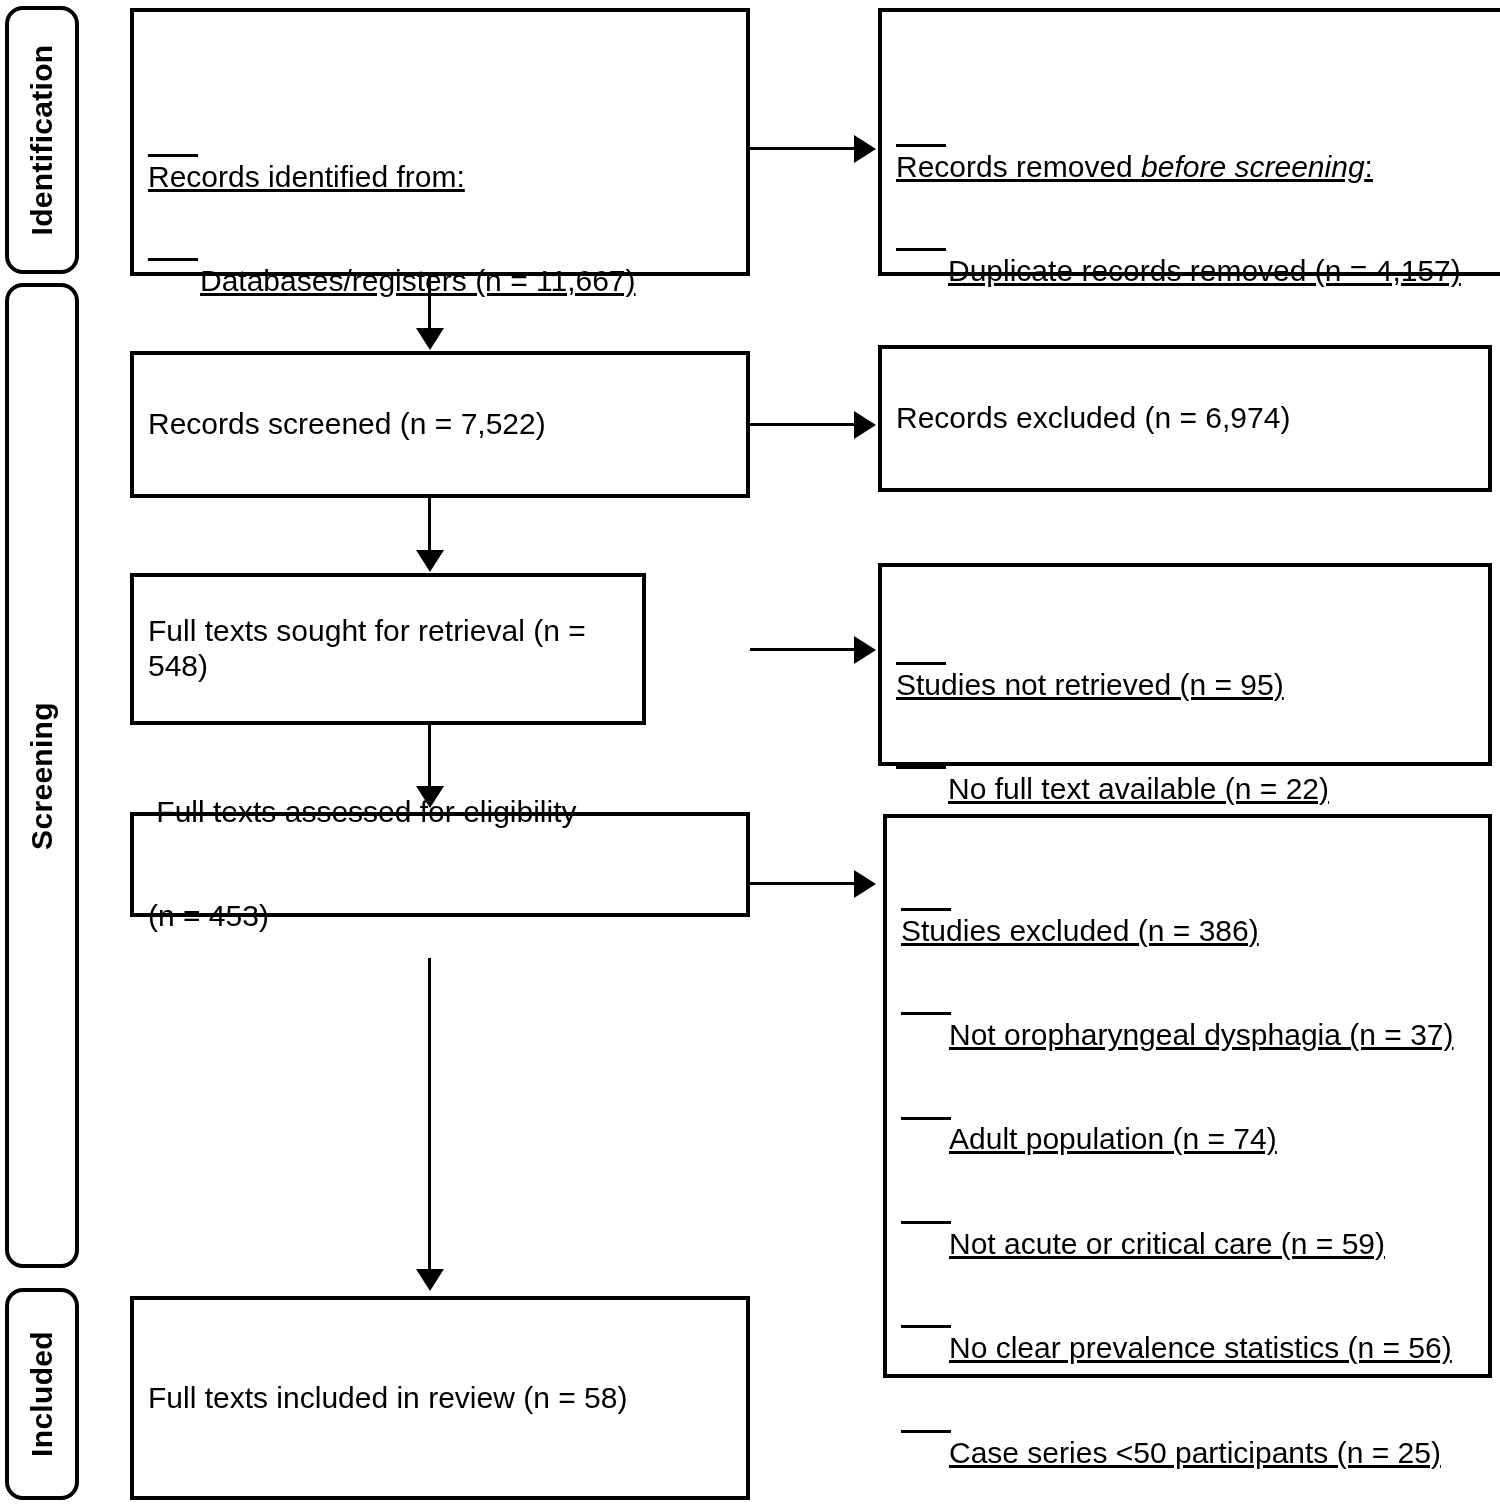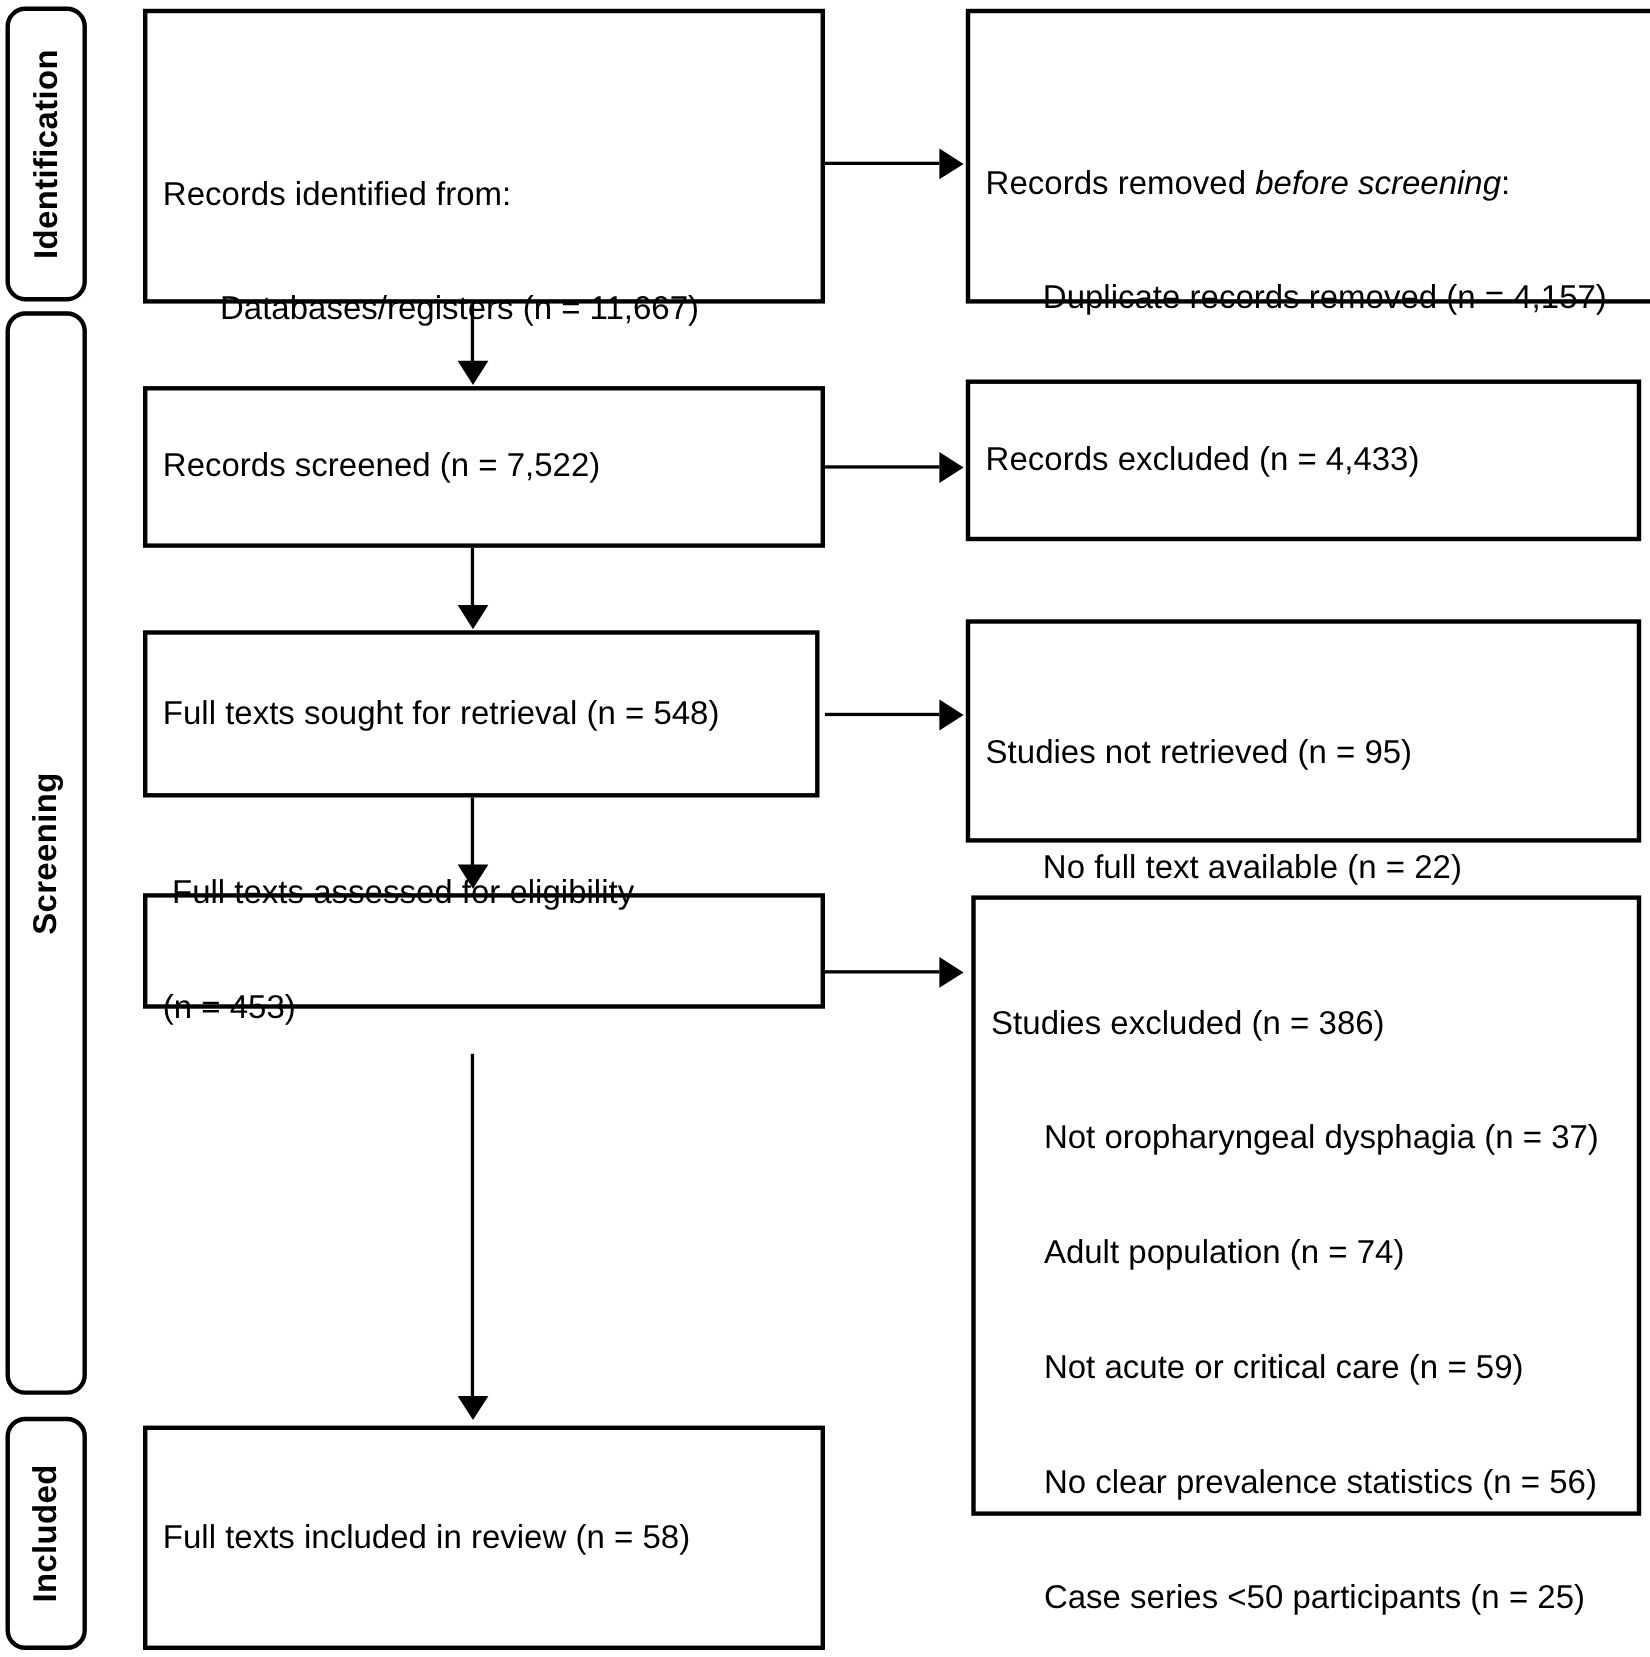--- a/index.html
+++ b/index.html
@@ -47,20 +47,21 @@
     align-items: center;
   }
   .box-text {
     padding: 0 14px;
     font-size: 30px;
     line-height: 1.16;
     white-space: pre-wrap;
   }
   .box.align-top {
     align-items: flex-start;
+    text-decoration: underline;
   }
   .box.align-top .box-text {
     padding-top: 16px;
   }
   .ital { font-style: italic; }
 
   
   .vline {
     position: absolute;
     width: 3px;
@@ -130,28 +131,28 @@
     <div class="box-text">
       <div>Records screened (n = 7,522)</div>
     </div>
   </div>
 
   <div class="hline" style="left:750px; top:423px; width:104px;"></div>
   <div class="arrow-right" style="left:854px; top:411px;"></div>
 
   <div class="box" style="left:878px; top:345px; width:614px; height:147px;">
     <div class="box-text">
-      <div>Records excluded (n = 4,433)</div>
+      <div>Records excluded (n = 6,974)</div>
     </div>
   </div>
 
   <div class="vline" style="left:428px; top:498px; width:3px; height:55px;"></div>
   <div class="arrow-down" style="left:416px; top:550px;"></div>
 
-  <div class="box" style="left:130px; top:573px; width:615px; height:152px;">
+  <div class="box" style="left:130px; top:573px; width:516px; height:152px;">
     <div class="box-text">
       <div>Full texts sought for retrieval (n = 548)</div>
     </div>
   </div>
 
   <div class="hline" style="left:750px; top:648px; width:104px;"></div>
   <div class="arrow-right" style="left:854px; top:636px;"></div>
 
   <div class="box align-top" style="left:878px; top:563px; width:614px; height:203px;">
     <div class="box-text" style="padding-top:31px;">

